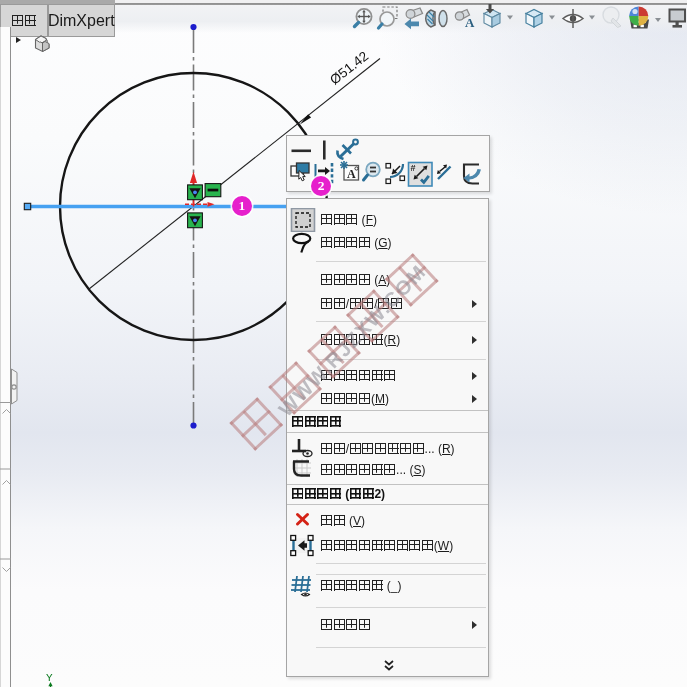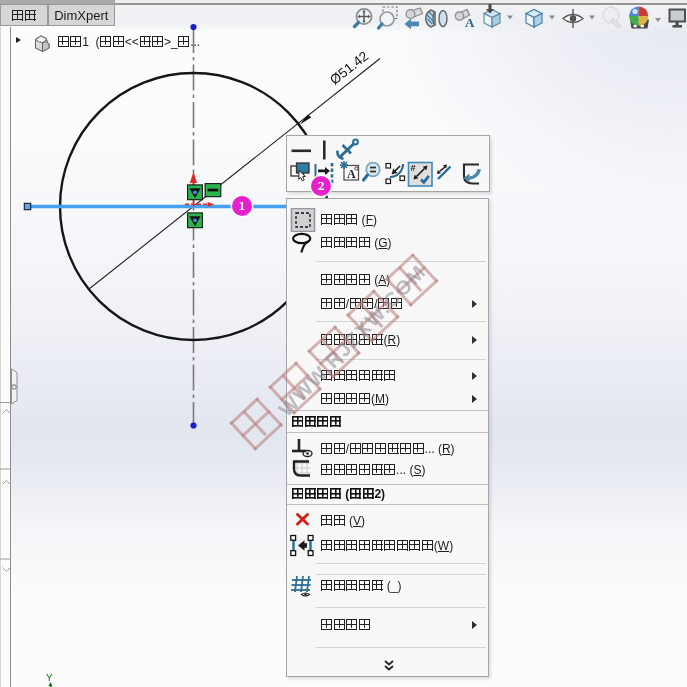--- a/index.html
+++ b/index.html
@@ -22,22 +22,22 @@
   linear-gradient(#111,#111) 0 48%/100% 1.6px no-repeat,
   linear-gradient(#111,#111) 0 100%/100% 1.6px no-repeat,
   linear-gradient(#111,#111) 0 0/1.6px 100% no-repeat,
   linear-gradient(#111,#111) 48% 15%/1.6px 80% no-repeat,
   linear-gradient(#111,#111) 100% 0/1.6px 100% no-repeat;}
 
 #topband{position:absolute;left:0;top:0;width:687px;height:4.5px;background:linear-gradient(180deg,#f0f0f1 0%,#f0f0f1 55%,#8f8f8f 62%,#9a9a9a 100%);}
 #tabcap{position:absolute;left:0;top:0;width:115px;height:4.5px;background:#a9a9a9;}
 #iconstrip{position:absolute;left:115px;top:4px;width:572px;height:29px;
  background:linear-gradient(180deg,#f2f3f5 0%,#edeff2 60%,rgba(236,238,241,0) 100%);}
-.tab{position:absolute;top:4px;height:22px;background:#d6d6d6;border:1px solid #9a9a9a;
- box-sizing:border-box;color:#1a1a1a;font-size:13px;display:flex;align-items:center;justify-content:center;}
+.tab{position:absolute;top:4px;height:33px;background:#d6d6d6;border:1px solid #9a9a9a;
+ box-sizing:border-box;color:#1a1a1a;font-size:16px;display:flex;align-items:center;justify-content:center;}
 
 #lstrip{position:absolute;left:0;top:27px;width:11px;height:660px;background:#fcfcfc;border-right:1px solid #8f8f8f;border-left:1px solid #d6d6d6;box-sizing:border-box;}
 
 .panel{position:absolute;background:#f8f8f8;border:1px solid #a5a5a5;box-sizing:border-box;
  box-shadow:2px 2px 3px rgba(0,0,0,.12);}
 .mrow{position:absolute;left:0;width:100%;height:24px;}
 .mtext{position:absolute;left:34px;top:50%;transform:translateY(-50%);font-size:12px;color:#1c1c1c;white-space:nowrap;}
 .msep{position:absolute;left:29px;right:2px;height:0;border-top:1px solid #d4d4d4;}
 .msepf{position:absolute;left:0;right:0;height:0;border-top:1px solid #c2c2c2;}
 .mhead{position:absolute;left:5px;top:50%;transform:translateY(-50%);font-size:12px;font-weight:bold;color:#111;white-space:nowrap;}
@@ -207,23 +207,20 @@
   </g>
 </svg>
 
 <div class="abs" style="left:16px;top:36.5px;z-index:2;width:0;height:0;border-top:3.6px solid transparent;border-bottom:3.6px solid transparent;border-left:5.2px solid #222;"></div>
 <svg class="abs" style="left:33px;top:30px;z-index:2" width="23" height="24" viewBox="0 0 23 24">
   <path d="M2.5,9.5 L8,6 L13,8.5 L13,12 L12,12.5 L16,14.5 L16,18 L9.5,21.5 L2.5,18 Z" fill="#dcdcdc" stroke="#666" stroke-width="1.1"></path>
   <path d="M2.5,9.5 L8,6 L13,8.5 L12.5,9 L14,9.8 L9,12.8 L7,11.8 L6.5,12.2 Z" fill="#f6f6f6" stroke="#666" stroke-width="1"></path>
   <path d="M9.5,13 L14,10.3 L14,12.5 L16,13.5 L16,18 L9.5,21.5 Z" fill="#c4c4c4" stroke="#666" stroke-width="1"></path>
   <path d="M14,9.8 L14,12.5 L12,11.5 L12,11 Z" fill="#e9e9e9" stroke="#666" stroke-width=".8"></path>
 </svg>
-<div class="abs" style="left:57px;top:35px;z-index:2;font-size:12px;color:#222;white-space:nowrap;">
- <span class="c"></span><span class="c"></span>1&nbsp; (<span class="c"></span><span class="c"></span>&lt;&lt;<span class="c"></span><span class="c"></span>&gt;_<span class="c"></span>...
-</div>
 <div id="lstrip"></div>
 
 <div class="panel" style="left:285.5px;top:134.5px;width:204px;height:57px;z-index:5;">
 <svg width="202" height="55" viewBox="0 0 202 55" style="position:absolute;left:0;top:0;">
 
   <line x1="4.5" y1="14.8" x2="24" y2="14.8" stroke="#2b2b2b" stroke-width="2.6"></line>
   <line x1="37.3" y1="4.5" x2="37.3" y2="23.5" stroke="#2b2b2b" stroke-width="2.6"></line>
   <g stroke="#2a6e96" fill="none">
     <line x1="53.5" y1="20.5" x2="67" y2="7.5" stroke-width="3"></line>
     <line x1="55.5" y1="9" x2="64" y2="17.5" stroke-width="2.6"></line>

